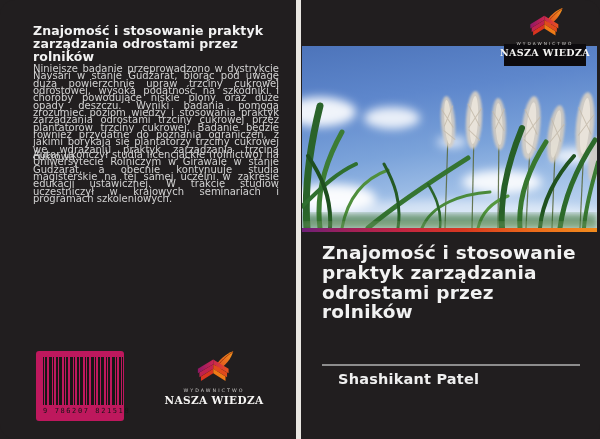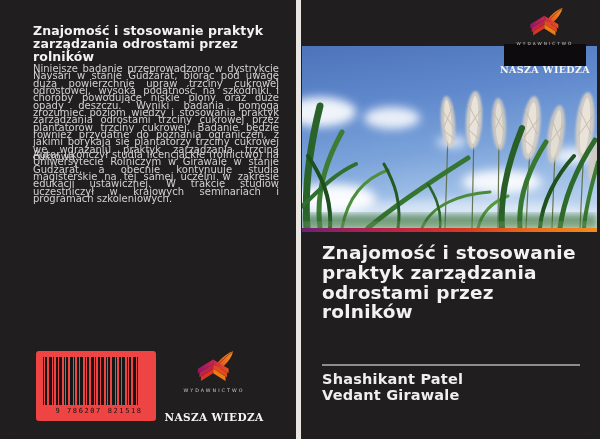--- a/index.html
+++ b/index.html
@@ -18,22 +18,22 @@
   }
   .back-summary,.back-bio{
     position:absolute;left:33px;width:246px;
     font-size:10px;line-height:7.35px;color:#d2d2d2;text-align:justify;
   }
   .back-summary{top:65px;}
   .back-bio{top:151px;}
 
   
   .barcode{
-    position:absolute;left:36px;top:351px;width:120px;height:70px;
-    background:#ef4444;border-radius:3px;box-sizing:border-box;padding:6px 1px 0 7px;
+    position:absolute;left:36px;top:351px;width:88px;height:70px;
+    background:#be185d;border-radius:3px;box-sizing:border-box;padding:6px 1px 0 7px;
   }
   .bars{display:flex;align-items:stretch;height:48px;overflow:hidden;}
   .bars div{background:#161616;flex:0 0 auto;}
   .barcode-digits{
     margin-top:2px;text-align:center;
     font-family:"DejaVu Sans Mono",monospace;font-size:7px;letter-spacing:1.6px;
     color:#151515;white-space:nowrap;
   }
 
   
@@ -42,21 +42,21 @@
   .badge-top{left:504px;top:0;width:82px;height:66px;justify-content:flex-start;}
   .badge-top .badge-textbg{
     position:absolute;left:0;bottom:0;width:100%;height:22px;background:#0d0b0e;
   }
   .badge .imprint{
     position:relative;font-size:4.8px;letter-spacing:2px;color:#c9c7c5;
     margin-top:2px;white-space:nowrap;
   }
   .badge .pubname{
     position:relative;font-family:"DejaVu Serif",serif;font-weight:bold;
-    font-size:10.5px;letter-spacing:.4px;color:#f5f4f2;white-space:nowrap;margin-top:18px;
+    font-size:10.5px;letter-spacing:.4px;color:#f5f4f2;white-space:nowrap;margin-top:1px;
   }
   .badge-top .imprint{font-size:4.3px;margin-top:1px;}
   .badge-top .pubname{font-size:9.5px;}
   .badge svg{display:block;}
 
   
   .photo{
     position:absolute;left:302px;top:46px;width:295px;height:182px;overflow:hidden;
     background:linear-gradient(172deg,#4d74ba 0%,#5e87cc 28%,#7ba3da 55%,#a6c4e9 78%,#cfe0f4 100%);
   }
@@ -65,21 +65,21 @@
     position:absolute;left:302px;top:228px;width:295px;height:3.5px;
     background:linear-gradient(90deg,#6e2078 0%,#a02058 16%,#c32542 34%,#d8381f 55%,#ec6a1a 78%,#f28c1e 100%);
   }
   .front-title{
     position:absolute;left:322px;top:243px;width:268px;
     font-size:18.5px;line-height:19.8px;font-weight:bold;color:#f2f2f2;letter-spacing:.2px;
   }
   .authors-divider{
     position:absolute;left:322px;top:364px;width:258px;height:1.5px;background:#8d8d8d;
   }
-  .authors{position:absolute;left:322px;top:371px;}
+  .authors{position:absolute;left:338px;top:371px;}
   .author{font-size:14.5px;line-height:16.2px;font-weight:bold;color:#efefef;letter-spacing:.2px;}
 </style>
 </head>
 <body>
 
 <div class="cover">
 
   <div class="spine"></div>
 
   <div class="back-title">Znajomość i stosowanie praktyk zarządzania odrostami przez rolników</div>
@@ -266,16 +266,15 @@
     <div class="pubname">NASZA WIEDZA</div>
   </div>
 
   <div class="accent-strip"></div>
 
   <div class="front-title">Znajomość i stosowanie praktyk zarządzania odrostami przez rolników</div>
 
   <div class="authors-divider"></div>
   <div class="authors">
     <div class="author">Shashikant Patel</div>
-    <div class="author">Vedant Girawale</div>
   </div>
 
 </div>
 
 </body></html>

